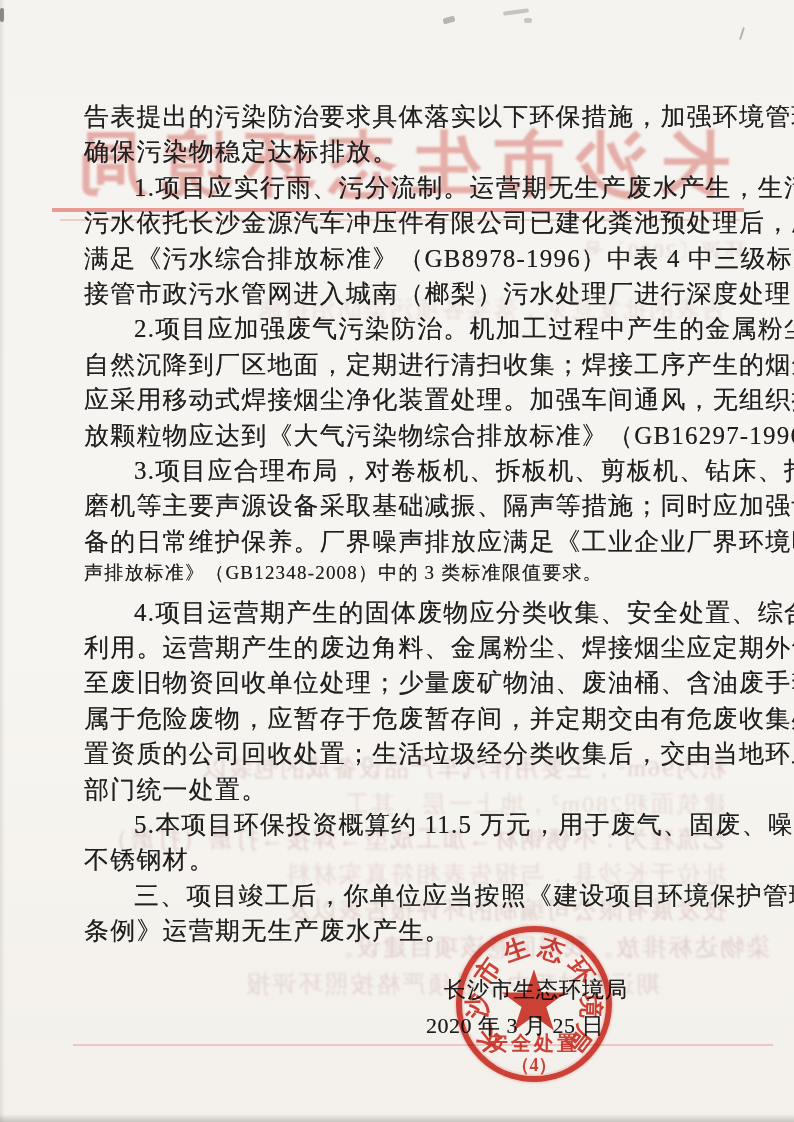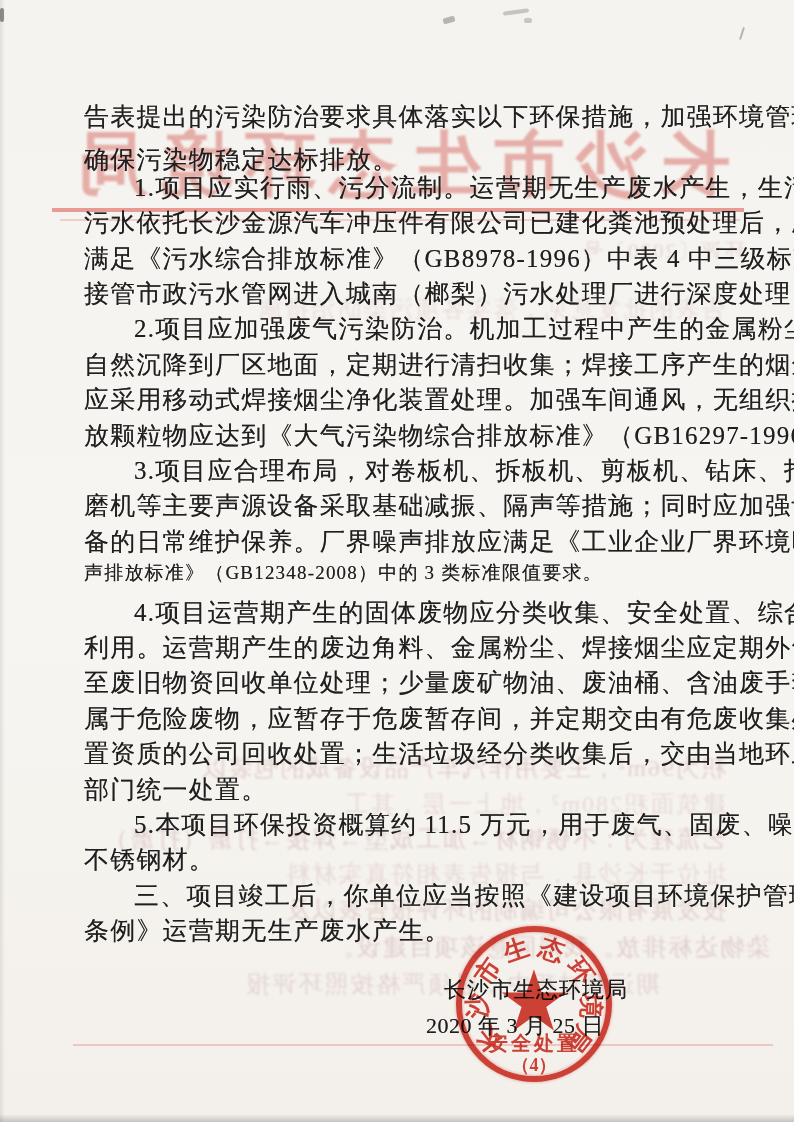--- a/index.html
+++ b/index.html
@@ -81,21 +81,21 @@
       <div class="bleed-line" style="top: 823px; left: 78px; width: 648px; font-size: 24px; opacity: 0.42;">艺流程为：不锈钢材→加工成型→焊接→打磨（打磨）</div>
       <div class="bleed-line" style="top: 858px; left: 78px; width: 648px; font-size: 24px; opacity: 0.3;">址位于长沙县，与报告表相符真实材料</div>
       <div class="bleed-line" style="top: 894px; left: 78px; width: 648px; font-size: 24px; opacity: 0.4;">技发展有限公司编制的环评报告表以及</div>
       <div class="bleed-line" style="top: 931px; left: 250px; width: 520px; font-size: 24px; opacity: 0.42;">染物达标排放。我局同意该项目建设。</div>
       <div class="bleed-line" style="top: 968px; left: 88px; width: 572px; font-size: 24px; opacity: 0.35;">期运营过程中，必须严格按照环评报</div>
     </div>
   <div class="bleed-rule-bottom"></div>
 
   <div id="body-lines">
       <div class="body-line" style="top: 100px; font-size: 25px;">告表提出的污染防治要求具体落实以下环保措施，加强环境管理，</div>
-      <div class="body-line" style="top: 135.4px; font-size: 25px; margin-top: 8px;">确保污染物稳定达标排放。</div>
+      <div class="body-line" style="top: 135.4px; font-size: 25px;">确保污染物稳定达标排放。</div>
       <div class="body-line indent" style="top: 170.8px; font-size: 25px;">1.项目应实行雨、污分流制。运营期无生产废水产生，生活</div>
       <div class="body-line" style="top: 206.2px; font-size: 25px;">污水依托长沙金源汽车冲压件有限公司已建化粪池预处理后，应</div>
       <div class="body-line" style="top: 241.6px; font-size: 25px;">满足《污水综合排放标准》（GB8978-1996）中表 4 中三级标准，</div>
       <div class="body-line" style="top: 277px; font-size: 25px;">接管市政污水管网进入城南（榔梨）污水处理厂进行深度处理。</div>
       <div class="body-line indent" style="top: 312.4px; font-size: 25px;">2.项目应加强废气污染防治。机加工过程中产生的金属粉尘</div>
       <div class="body-line" style="top: 347.8px; font-size: 25px;">自然沉降到厂区地面，定期进行清扫收集；焊接工序产生的烟尘</div>
       <div class="body-line" style="top: 383.2px; font-size: 25px;">应采用移动式焊接烟尘净化装置处理。加强车间通风，无组织排</div>
       <div class="body-line" style="top: 418.6px; font-size: 25px;">放颗粒物应达到《大气污染物综合排放标准》（GB16297-1996）。</div>
       <div class="body-line indent" style="top: 454px; font-size: 25px;">3.项目应合理布局，对卷板机、拆板机、剪板机、钻床、打</div>
       <div class="body-line" style="top: 489.4px; font-size: 25px;">磨机等主要声源设备采取基础减振、隔声等措施；同时应加强设</div>

